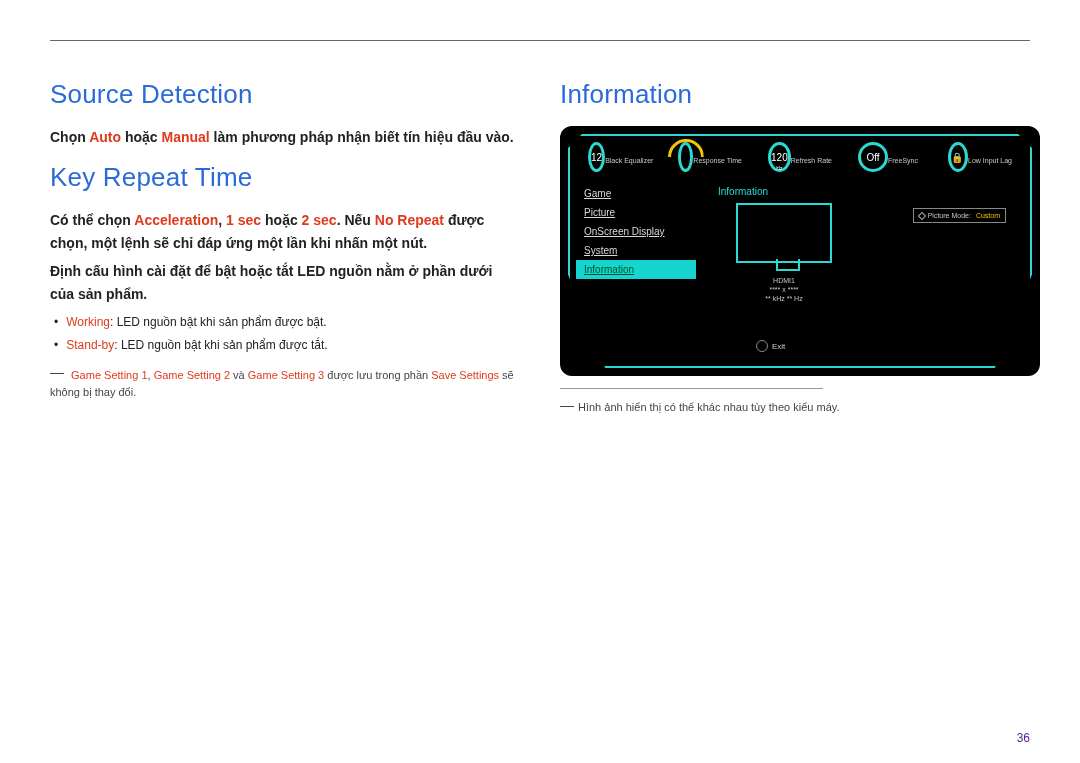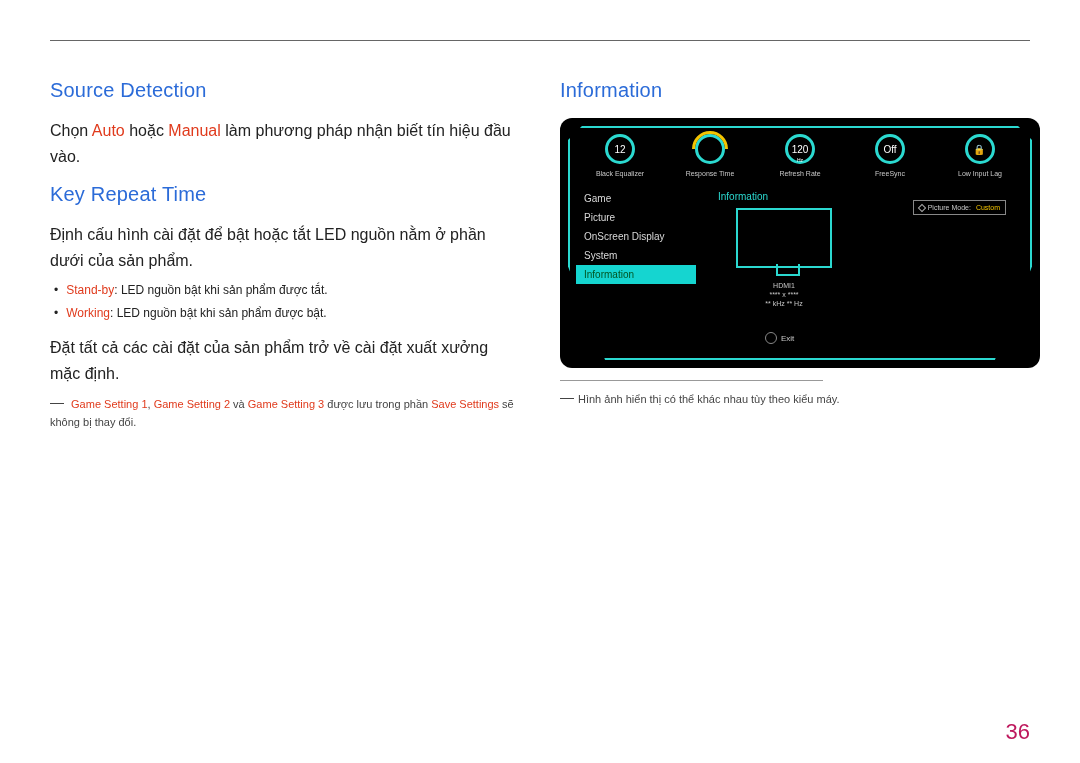--- a/index.html
+++ b/index.html
@@ -1,82 +1,84 @@
 <!DOCTYPE html>
 <html><head>
 <meta charset="utf-8">
 <style>
   * { box-sizing: border-box; margin: 0; padding: 0; }
   html, body { width: 1080px; height: 763px; background:#fff; font-family: "Segoe UI", Arial, sans-serif; color:#222; }
   .page { padding: 40px 50px 20px 50px; }
   .rule { border-top:1px solid #666; margin-bottom:24px; }
   .cols { display:flex; gap:40px; }
   .col { flex:1; min-width:0; }
-  h2.blue { color:#2b6bd8; font-size:20px; font-weight:500; margin: 14px 0 16px 0; letter-spacing:0.2px; }
-  p.body { font-size:16px; line-height:1.6; color:#222; margin-bottom:6px; }
+  h2.blue { color:#2b6bd8; font-size:26px; font-weight:500; margin: 14px 0 16px 0; letter-spacing:0.2px; }
+  p.body { font-size:14px; line-height:1.6; color:#222; margin-bottom:6px;font-weight:bold; }
   .red { color:#e03a1c; }
   ul.bul { list-style:none; padding-left:4px; margin:6px 0 10px 0; }
   ul.bul li { font-size:12px; line-height:1.9; }
   ul.bul li::before { content:"•"; color:#222; margin-right:8px; }
   .footnote-dash { font-size:11px; line-height:1.6; color:#444; margin-top:10px; }
   .footnote-dash .dash { display:inline-block; width:14px; height:0; border-top:1px solid #444; vertical-align:middle; margin-right:4px; position:relative; top:-2px; }
   .hr-thin { border:0; border-top:1px solid #999; margin:12px 0 6px 0; width:56%; }
-  .pagenum { position:absolute; right:50px; bottom:18px; font-size:22px; color:#be185d; }
+  .pagenum { position:absolute; right:50px; bottom:18px; font-size:12px; color:#4c1d95; }
 
   
   .osd { width:480px; height:250px; margin:12px 0 8px 0; position:relative; }
   .osd-bg { position:absolute; inset:0; background:#000; border-radius:12px; }
   .osd-edge { position:absolute; left:8px; right:8px; top:8px; bottom:8px; border:2px solid #2bd9d0; border-radius:10px; clip-path: polygon(3% 0,97% 0,100% 6%,100% 60%,92% 100%,8% 100%,0 60%,0 6%); }
   .osd-inner { position:absolute; left:16px; right:16px; top:14px; bottom:14px; }
   .dials { display:flex; justify-content:center; gap:26px; margin-top:2px; }
-  .dial { display:flex; flex-direction:column; align-items:center; width:64px; }
+  .dial { display:flex; flex-direction:row; align-items:center; width:64px; }
   .ring { width:30px; height:30px; border:3px solid #2bd9d0; border-radius:50%; display:flex; align-items:center; justify-content:center; font-size:10px; color:#fff; position:relative; }
   .ring.yellow{ border-color:#2bd9d0; }
   .ring.yellow::after{ content:""; position:absolute; width:30px; height:30px; border:3px solid #f3c400; border-radius:50%; clip-path: polygon(0 0,100% 0,100% 50%,0 50%); }
   .sub { font-size:7px; color:#c8c8c8; margin-top:6px; white-space:nowrap; }
   .hz { font-size:5px; color:#fff; position:absolute; bottom:-2px; }
   .osd-body { display:flex; margin-top:12px; }
   .menu { width:120px; }
-  .menu .item { font-size:10px; color:#d8d8d8; padding:4px 8px; }
+  .menu .item { font-size:10px; color:#d8d8d8; padding:4px 8px;text-decoration:underline; }
   .menu .item.sel { background:#15d5d0; color:#052; }
   .panel-title { font-size:10px; color:#2bd9d0; margin:2px 0 6px 22px; }
   .preview { margin-left:40px; display:flex; flex-direction:column; align-items:center; }
   .mon { width:96px; height:60px; border:2px solid #2bd9d0; position:relative; background:#000; }
   .mon::after { content:""; position:absolute; left:38px; bottom:-10px; width:20px; height:10px; border:2px solid #2bd9d0; border-top:0; }
   .hdmi { font-size:7px; color:#c8c8c8; margin-top:14px; }
   .res  { font-size:7px; color:#c8c8c8; margin-top:2px; }
   .khz  { font-size:7px; color:#c8c8c8; margin-top:2px; }
   .tip { position:absolute; right:18px; top:68px; border:1px solid #888; font-size:7px; color:#c8c8c8; padding:3px 5px; display:flex; align-items:center; gap:3px; }
   .tip::before{ content:""; width:4px; height:4px; border:1px solid #aaa; transform:rotate(45deg); display:inline-block; }
   .cust { color:#f3c400; margin-left:2px; }
-  .exit { position:absolute; left:145px; bottom:10px; font-size:8px; color:#c8c8c8; display:flex; align-items:center; gap:4px;padding-left:44px; }
+  .exit { position:absolute; left:136px; bottom:10px; font-size:8px; color:#c8c8c8; display:flex; align-items:center; gap:4px;padding-left:44px; }
   .exit::before { content:""; width:10px; height:10px; border:1px solid #888; border-radius:50%; display:inline-block; }
 </style>
 </head>
 <body>
 
 <div class="page">
   <div class="rule"></div>
   <div class="cols">
 
     <div class="col">
       <h2 class="blue">Source Detection</h2>
       <p class="body">
         <span>Chọn </span><span class="red">Auto</span><span> hoặc </span><span class="red">Manual</span><span> làm phương pháp nhận biết tín hiệu đầu vào.</span>
       </p>
 
       <h2 class="blue">Key Repeat Time</h2>
+      <p class="body">
+        <span>Có thể chọn </span><span class="red">Acceleration</span><span>, </span><span class="red">1 sec</span><span> hoặc </span><span class="red">2 sec</span><span>. Nếu </span><span class="red">No Repeat</span><span> được chọn, một lệnh sẽ chỉ đáp ứng một lần khi nhấn một nút.</span>
+      </p>
 
       <p class="body">Định cấu hình cài đặt để bật hoặc tắt LED nguồn nằm ở phần dưới của sản phẩm.</p>
       <ul class="bul">
+        <li><span class="red">Working</span><span>: LED nguồn bật khi sản phẩm được bật.</span></li>
         <li><span class="red">Stand-by</span><span>: LED nguồn bật khi sản phẩm được tắt.</span></li>
-        <li><span class="red">Working</span><span>: LED nguồn bật khi sản phẩm được bật.</span></li>
       </ul>
 
-      <p class="body">Đặt tất cả các cài đặt của sản phẩm trở về cài đặt xuất xưởng mặc định.</p>
       <div class="footnote-dash">
         <span class="dash"></span>
         <span class="red">Game Setting 1</span><span>, </span><span class="red">Game Setting 2</span><span> và </span><span class="red">Game Setting 3</span><span> được lưu trong phần </span><span class="red">Save Settings</span><span> sẽ không bị thay đổi.</span>
       </div>
     </div>
 
     <div class="col">
       <h2 class="blue">Information</h2>
 
       <div class="osd">

